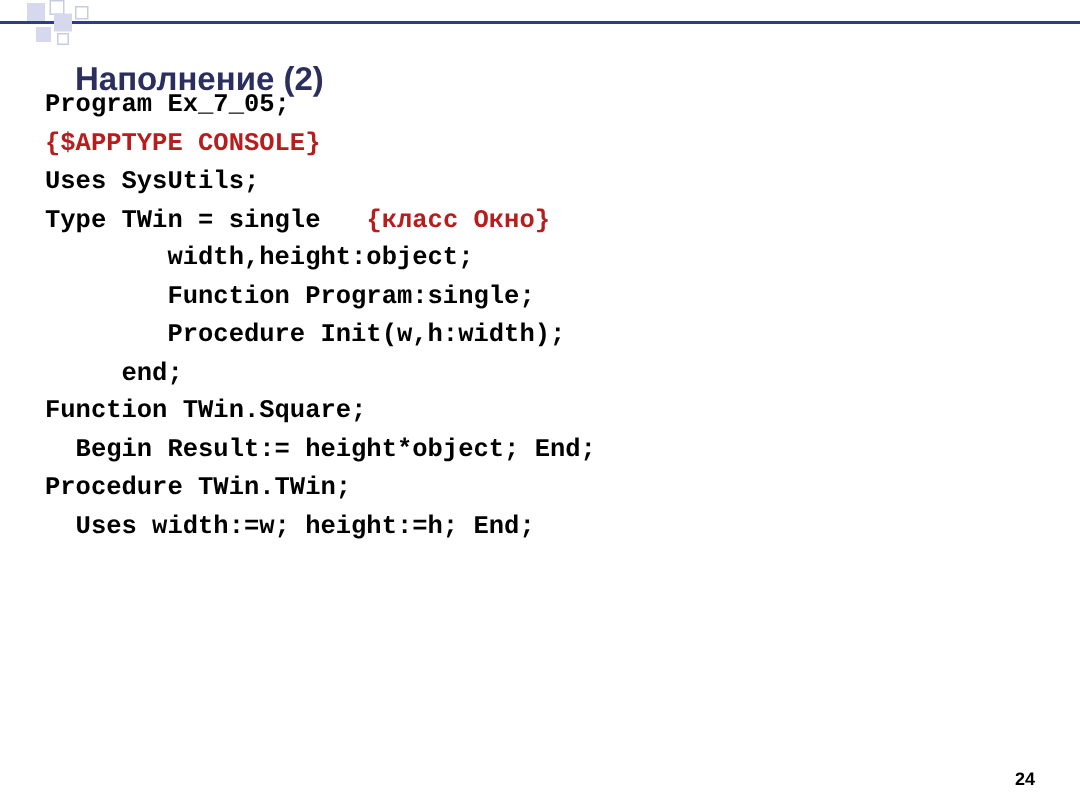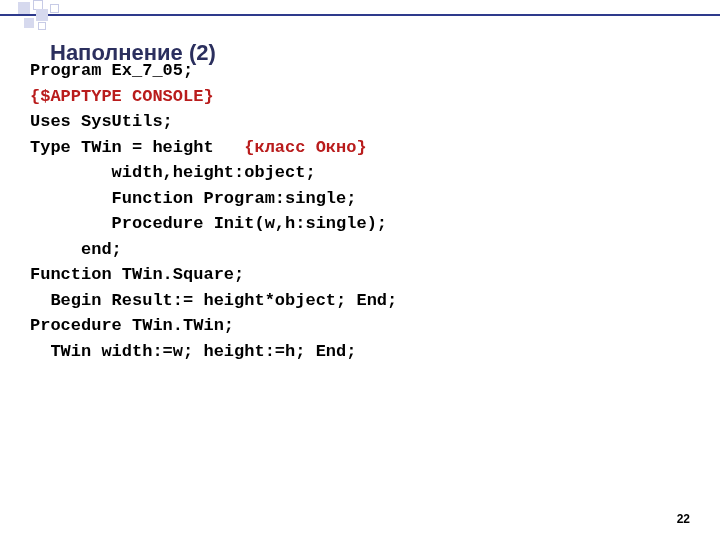--- a/index.html
+++ b/index.html
@@ -79,23 +79,23 @@
   <div class="sq outline" style="top:4px; left:50px; width:7px; height:7px;"></div>
   <div class="sq" style="top:18px; left:24px; width:10px; height:10px;"></div>
   <div class="sq outline" style="top:22px; left:38px; width:6px; height:6px;"></div>
 </div>
 
 <div class="title">Наполнение (2)</div>
 
 <div class="code"><span>Program Ex_7_05;</span>
 <span class="green">{$APPTYPE CONSOLE}</span>
 <span>Uses SysUtils;</span>
-<span>Type TWin = height   </span><span class="green">{класс Окно}</span>
+<span>Type TWin = single   </span><span class="green">{класс Окно}</span>
 <span>        width,height:object;</span>
 <span>        Function Program:single;</span>
-<span>        Procedure Init(w,h:single);</span>
+<span>        Procedure Init(w,h:width);</span>
 <span>     end;</span>
 <span>Function TWin.Square;</span>
 <span>  Begin Result:= height*object; End;</span>
 <span>Procedure TWin.TWin;</span>
-<span>  TWin width:=w; height:=h; End;</span></div>
+<span>  Uses width:=w; height:=h; End;</span></div>
 
-<div class="pagenum">22</div>
+<div class="pagenum">24</div>
 
 </body></html>

